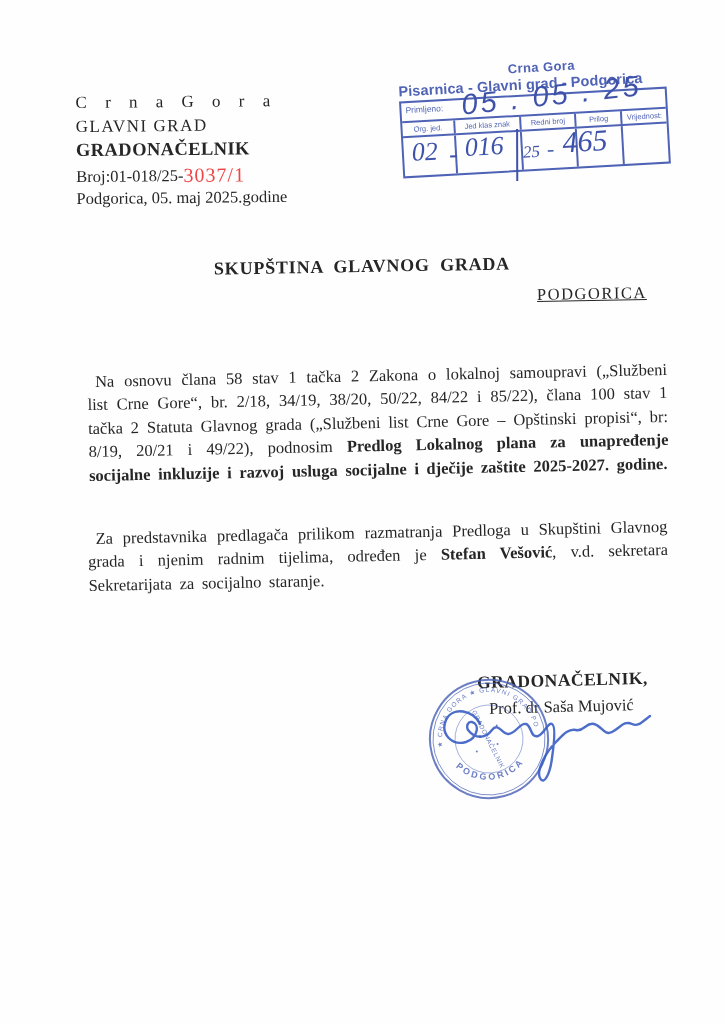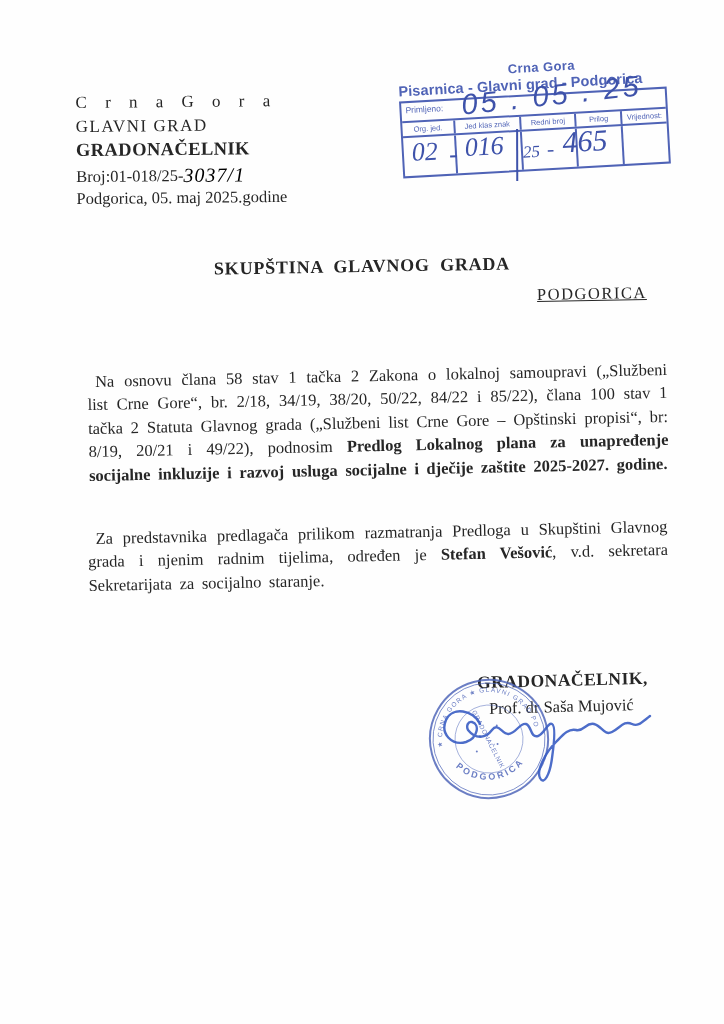--- a/index.html
+++ b/index.html
@@ -12,21 +12,21 @@
     font-family:"Liberation Serif", serif;
     color:#262626;
   }
 
   
   .letterhead{position:absolute;left:76px;top:92px;transform:rotate(-0.6deg);}
   .lh-country{font-size:17px;letter-spacing:7px;}
   .lh-city{font-size:17px;letter-spacing:1.5px;margin-top:4px;}
   .lh-office{font-size:18.5px;font-weight:700;letter-spacing:0.4px;margin-top:3px;}
   .lh-number{font-size:16.5px;margin-top:3px;}
-  .hw-num{color:#000000;font-size:20px;font-style:italic;letter-spacing:1px;position:relative;top:1px;}
+  .hw-num{color:#ef4444;font-size:20px;letter-spacing:1px;position:relative;top:1px;}
   .lh-date{font-size:16.5px;margin-top:2px;}
 
   
   .stamp{
     position:absolute;left:400px;top:60px;width:268px;
     transform:rotate(-3.2deg);
     color:#4156b0;
     font-family:"Liberation Sans", sans-serif;
     opacity:0.92;
   }

